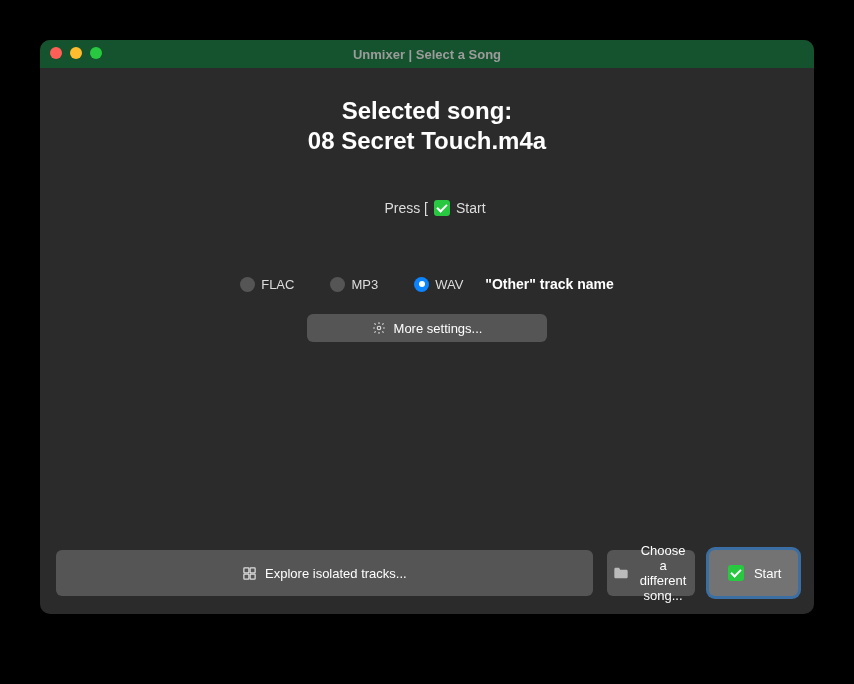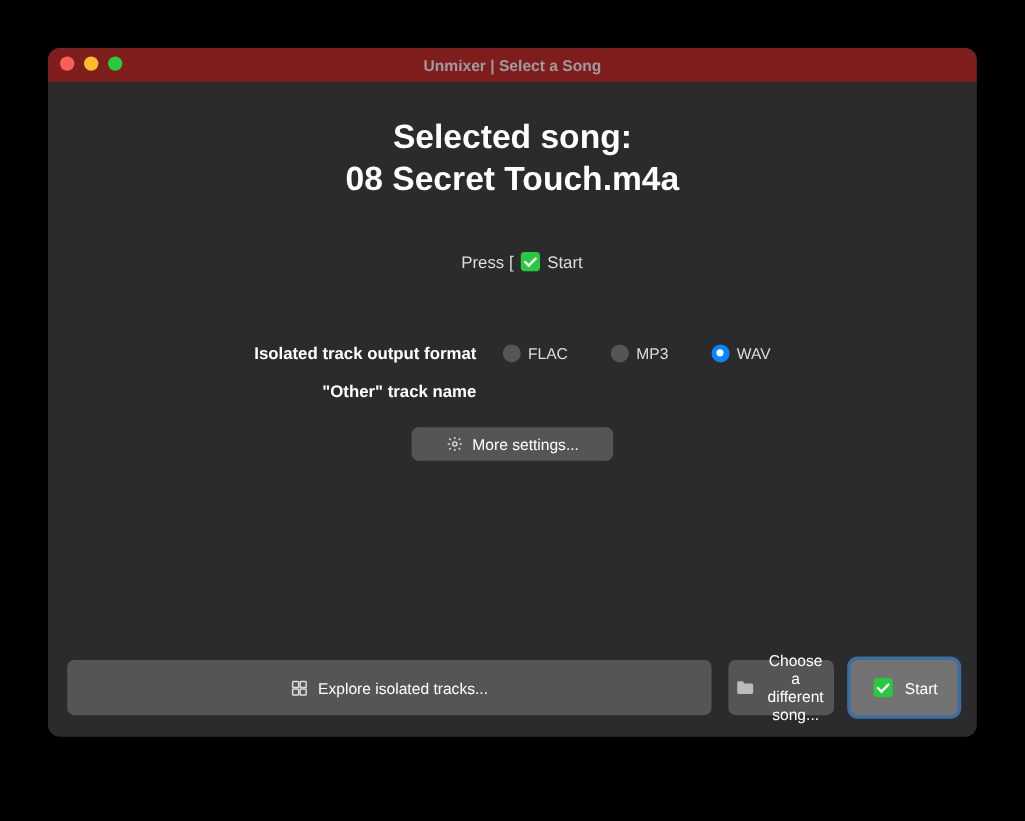--- a/index.html
+++ b/index.html
@@ -19,21 +19,21 @@
     height: 574px;
     background: #2b2b2b;
     border-radius: 10px;
     box-shadow: 0 20px 60px rgba(0,0,0,0.6);
     overflow: hidden;
     display: flex;
     flex-direction: column;
   }
   .titlebar {
     height: 28px;
-    background: #7f1d1d;
+    background: #14532d;
     display: flex;
     align-items: center;
     position: relative;
     flex: 0 0 auto;
   }
   .traffic-lights {
     position: absolute;
     left: 10px;
     top: 7px;
     display: flex;
@@ -57,21 +57,21 @@
     flex: 1 1 auto;
     display: flex;
     flex-direction: column;
     align-items: center;
     color: #eee;
   }
   .heading {
     margin-top: 28px;
     text-align: center;
     font-weight: 700;
-    font-size: 28px;
+    font-size: 24px;
     line-height: 1.25;
     color: #fff;
   }
   .instruction {
     margin-top: 44px;
     font-size: 14px;
     color: #ddd;
     text-align: center;
     display: flex;
     align-items: center;
@@ -157,21 +157,21 @@
     justify-content: center;
     gap: 8px;
     background: #555555;
     color: #fff;
     font-size: 13px;
     border-radius: 6px;
     cursor: pointer;
     border: none;
   }
   .btn-more {
-    width: 168px;
+    width: 240px;
     height: 28px;
     align-items: center;
   }
   .bottom-area {
     margin-top: auto;
     width: 100%;
     padding: 0 16px 18px 16px;
     box-sizing: border-box;
     display: flex;
     flex-direction: row;
@@ -225,21 +225,20 @@
       <div>08 Secret Touch.m4a</div>
     </div>
 
     <div class="instruction">
       <span>Press [</span>
       <span class="check-emoji"></span>
       <span> Start</span>
     </div>
 
     <div class="options">
-      <div class="opt-label">Isolated track output format</div>
       <div class="radio-row">
         <div class="radio">
           <span class="radio-dot"></span>
           <span>FLAC</span>
         </div>
         <div class="radio">
           <span class="radio-dot"></span>
           <span>MP3</span>
         </div>
         <div class="radio selected">

